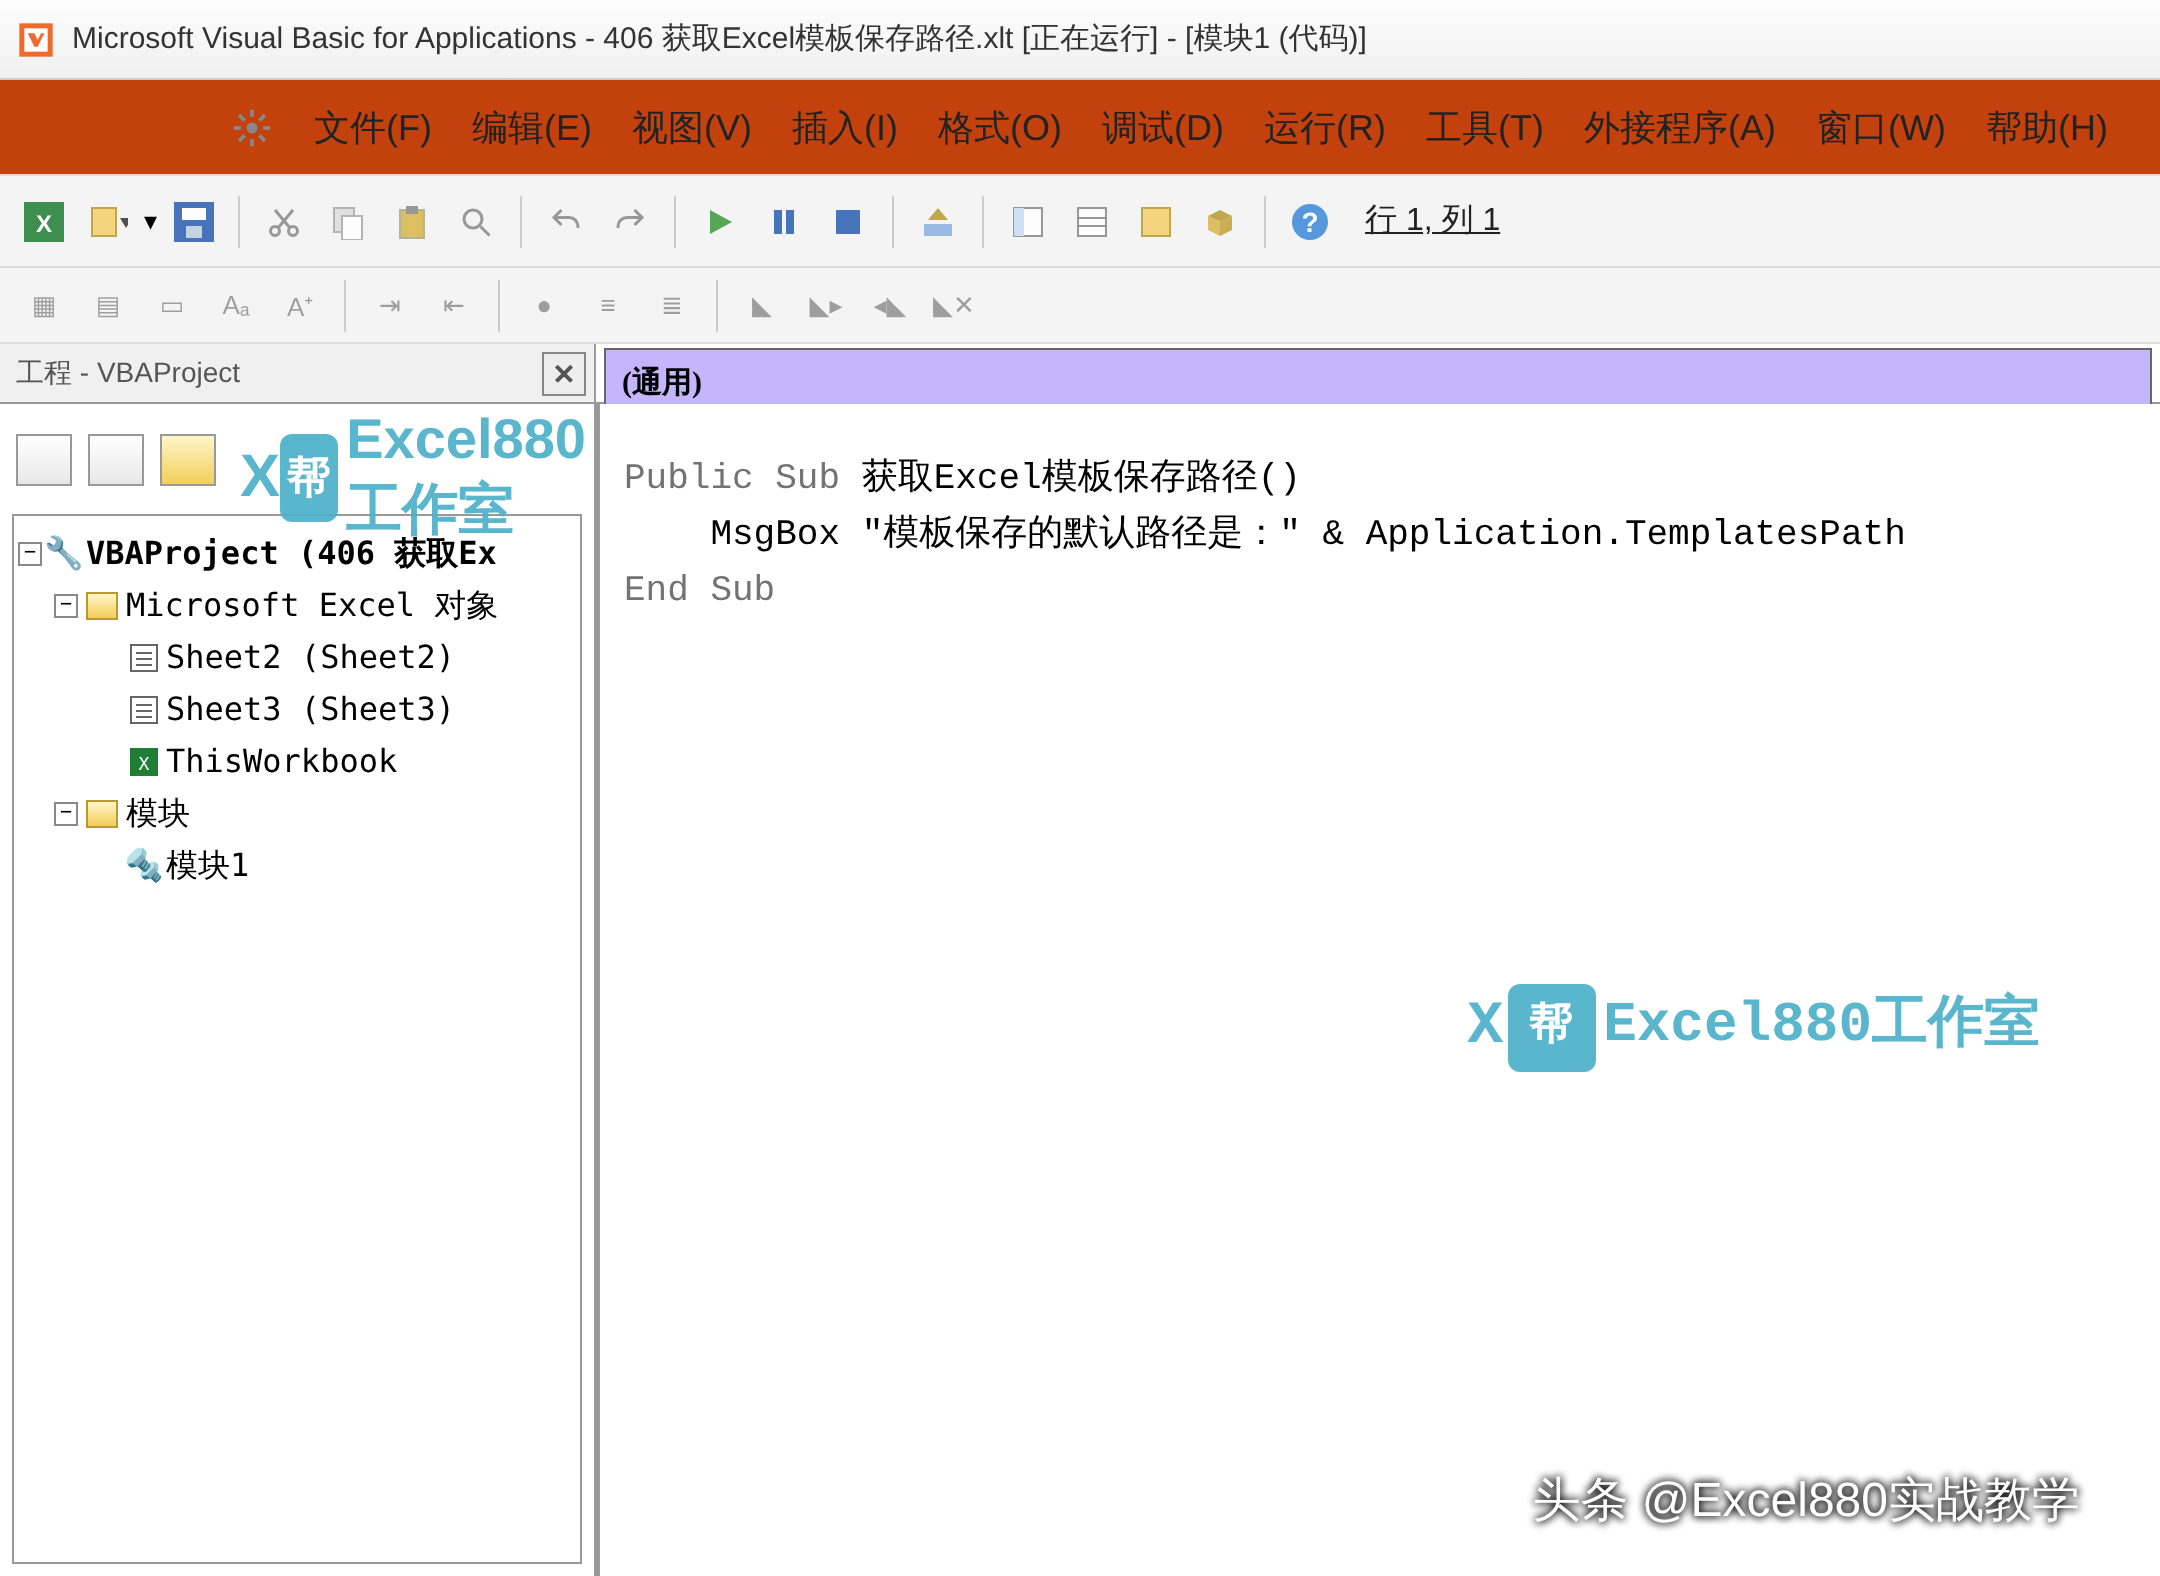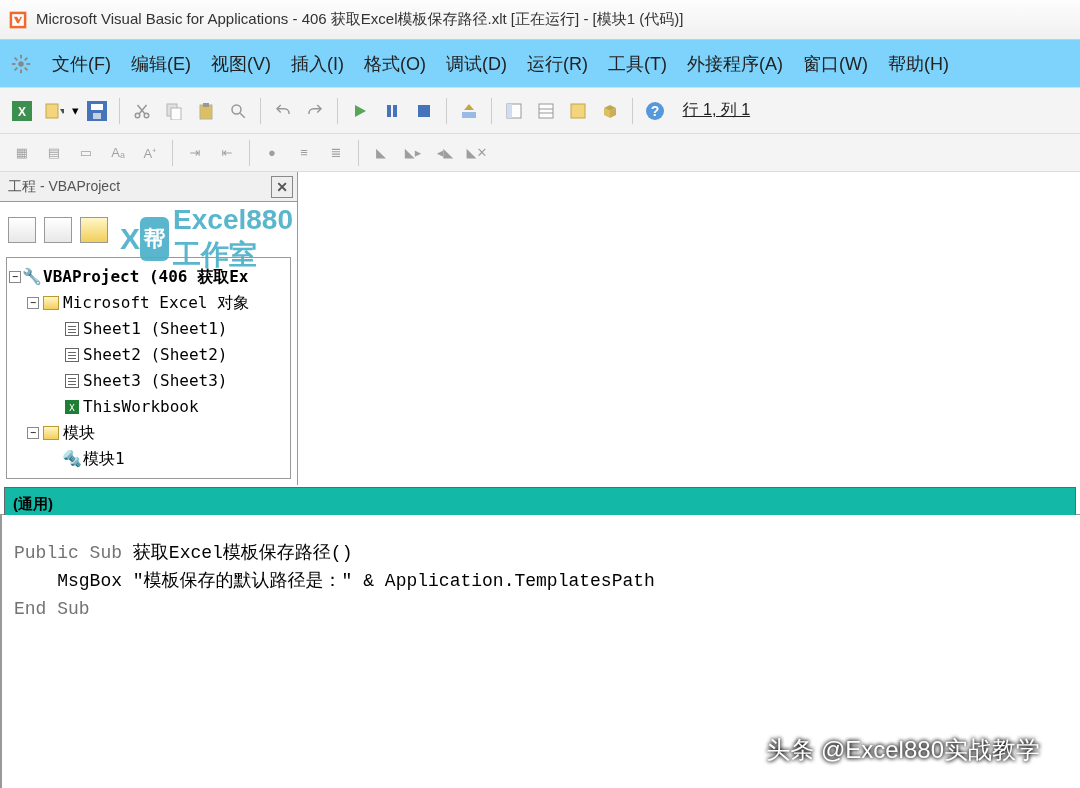--- a/index.html
+++ b/index.html
@@ -1,46 +1,46 @@
 <!DOCTYPE html>
 <html><head>
 <meta charset="utf-8">
 <style>
 * { box-sizing: border-box; margin: 0; padding: 0; }
 body { font-family: "Microsoft YaHei", Tahoma, sans-serif; font-size: 13px; background: #fff; width: 1080px; height: 788px; overflow: hidden; position: relative; }
 .titlebar { height: 40px; background: linear-gradient(#fdfdfd,#f0f0f0); border-bottom: 1px solid #ccc; display: flex; align-items: center; padding: 12px 8px; gap: 8px; }
 .titlebar .app-icon { width: 20px; height: 20px; }
 .titlebar span { color: #333; font-size: 15px; }
-.menubar { height: 48px; background: #7dd3fc; border-bottom: 1px solid #ddd; display: flex; align-items: center; padding: 0 10px; gap: 20px; }
+.menubar { height: 48px; background: #c2410c; border-bottom: 1px solid #ddd; display: flex; align-items: center; padding: 0 26px; gap: 20px; justify-content: flex-end; }
 .menubar .gear-icon { width: 22px; height: 22px; }
 .menuitem { font-size: 18px; color: #222; cursor: pointer; }
 .toolbar { height: 46px; background: #f4f4f4; border-bottom: 1px solid #ddd; display: flex; align-items: center; padding: 0 8px; gap: 4px; }
 .tbtn { width: 28px; height: 28px; display: inline-flex; align-items: center; justify-content: center; cursor: pointer; opacity: .85; }
 .sep { width: 1px; height: 26px; background: #ccc; margin: 0 4px; }
 .status-text { margin-left: 10px; font-size: 16px; color: #222; text-decoration: underline; }
 .toolbar2 { height: 38px; background: #f4f4f4; border-bottom: 1px solid #ddd; display: flex; align-items: center; padding: 0 8px; gap: 4px; }
 .toolbar2 .tbtn { opacity: .35; cursor: default; }
-.main { display: flex; height: 616px; flex-direction: column; }
+.main { display: flex; height: 616px; }
 .left-pane { width: 298px; border-right: 1px solid #999; display: flex; flex-direction: column; }
 .pane-title { height: 30px; background: #f0f0f0; border-bottom: 1px solid #999; display: flex; align-items: center; justify-content: space-between; padding: 0 4px 0 8px; color: #555; font-size: 14px; }
 .close-x { width: 22px; height: 22px; border: 1px solid #888; display: flex; align-items: center; justify-content: center; font-weight: bold; cursor: pointer; background: #eee; }
 .proj-tb { height: 55px; display: flex; align-items: center; gap: 8px; padding: 0 8px; position: relative; }
 .proj-tb .pbtn { width: 28px; height: 26px; border: 1px solid #999; background: linear-gradient(#fff,#e8e8e8); }
 .proj-tb .folder { background: linear-gradient(#fff6c8,#f2cf5a); }
 .tree-wrap { border: 1px solid #999; margin: 0 6px 6px 6px; flex: 1; background: #fff; overflow: hidden; padding: 6px 2px; font-family: "SimSun", monospace; font-size: 16px; line-height: 26px; }
 .tree-row { display: flex; align-items: center; white-space: nowrap; }
 .tree-ind { display: inline-block; }
 .toggle { width: 12px; height: 12px; border: 1px solid #888; font-size: 10px; line-height: 10px; text-align: center; margin-right: 4px; cursor: pointer; background: #fff; }
 .folder-icon { width: 16px; height: 14px; background: linear-gradient(#fff6c8,#f2cf5a); border: 1px solid #b89a2e; margin-right: 4px; }
 .sheet-icon { width: 14px; height: 14px; border: 1px solid #666; background: #fff; margin-right: 4px; position: relative; }
 .sheet-icon::after { content:""; position:absolute; left:2px; right:2px; top:3px; height:1px; background:#666; box-shadow:0 3px 0 #666,0 6px 0 #666; }
 .mod-icon { width: 14px; height: 14px; margin-right: 4px; display: inline-flex; align-items: center; justify-content: center; }
 .right-pane { flex: 1; display: flex; flex-direction: column; }
 .obj-bar { height: 30px; border-bottom: 1px solid #999; display: flex; }
-.obj-drop { flex: 1; border: 1px solid #666; margin: 2px 4px; background: #14b8a6; display: flex; align-items: center; padding: 16px 8px; font-weight: bold; font-size: 15px; font-family: Liberation Sans, sans-serif; }
+.obj-drop { flex: 1; border: 1px solid #666; margin: 2px 4px; background: #c4b5fd; display: flex; align-items: center; padding: 16px 8px; font-weight: bold; font-size: 15px; font-family: Liberation Serif, serif; }
 .code-area { flex: 1; background: #fff; border-left: 2px solid #999; padding: 24px 12px; font-family: Consolas, "Courier New", monospace; font-size: 18px; line-height: 28px; white-space: pre; position: relative; }
 .kw { color: #737373; }
 .watermark { color: #4db0c9; font-size: 28px; font-weight: bold; display: flex; align-items: center; gap: 4px; position: absolute; opacity: .92; }
 .wm-badge { width: 44px; height: 44px; border-radius: 6px; background: #4db0c9; color: #fff; display: flex; align-items: center; justify-content: center; font-size: 22px; font-weight: bold; position: relative; }
 .wm-x { position: absolute; left: -20px; color: #4db0c9; font-size: 30px; font-weight: bold; }
 .footer-credit { position: absolute; bottom: 22px; right: 40px; color: #fff; font-size: 24px; text-shadow: 0 0 4px #000, 0 0 4px #000; }
 </style>
 </head>
 <body>
 
@@ -246,25 +246,20 @@
         </div>
       <div class="tree-row">
           <span class="tree-ind" style="width:18px"></span>
           <span class="toggle">−</span>
           <span class="folder-icon"></span>
           <span>Microsoft Excel 对象</span>
         </div>
       <div class="tree-row">
           <span class="tree-ind" style="width:56px"></span>
           <span class="sheet-icon"></span>
-          <span>Sheet1 (Sheet1)</span>
-        </div>
-      <div class="tree-row">
-          <span class="tree-ind" style="width:56px"></span>
-          <span class="sheet-icon"></span>
           <span>Sheet2 (Sheet2)</span>
         </div>
       <div class="tree-row">
           <span class="tree-ind" style="width:56px"></span>
           <span class="sheet-icon"></span>
           <span>Sheet3 (Sheet3)</span>
         </div>
       <div class="tree-row">
           <span class="tree-ind" style="width:56px"></span>
           <span class="mod-icon">

